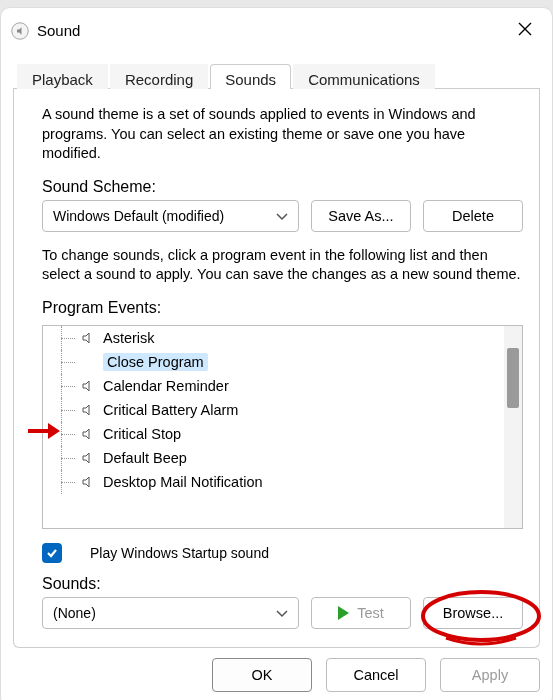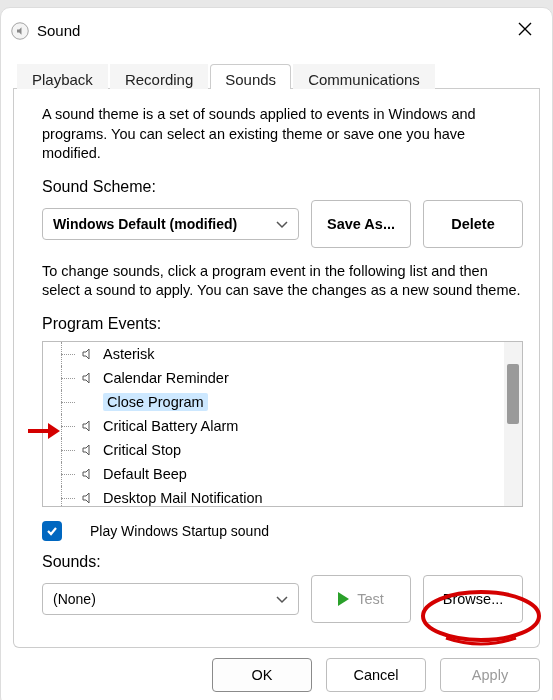--- a/index.html
+++ b/index.html
@@ -72,56 +72,56 @@
     border-radius: 0 0 6px 6px;
     padding: 16px 16px 14px 28px;
     background: #fff;
     flex: 1;
     display: flex;
     flex-direction: column;
     position: relative;
   }
   .desc { line-height: 1.35; margin-bottom: 14px; font-size: 14.5px; }
   .label { margin-bottom: 4px; font-size: 16px; }
-  .row { display: flex; gap: 12px; align-items: center; font-weight: bold; }
+  .row { display: flex; gap: 12px; align-items: center; }
   .select {
     position: relative;
     border: 1px solid #bdbdbd;
     border-radius: 4px;
     height: 32px;
     display: flex;
     align-items: center;
     padding: 0 30px 0 10px;
     background: #fff;
     cursor: pointer;
   }
   .select .chev {
     position: absolute;
     right: 10px;
     top: 50%;
     transform: translateY(-50%);
   }
   .btn {
     border: 1px solid #bdbdbd;
     border-radius: 4px;
-    height: 48px;
+    height: 32px;
     min-width: 100px;
     background: #fff;
     display: inline-flex;
     align-items: center;
     justify-content: center;
     padding: 0 14px;
     cursor: pointer;
     font-size: 14.5px;
   }
   .btn.disabled { color: #9a9a9a; cursor: default; }
   .btn.withicon { gap: 8px; }
   .treebox {
     border: 1px solid #bdbdbd;
-    height: 166px;
+    height: 204px;
     overflow: hidden;
     position: relative;
     background: #fff;
     margin-top: 4px;
     margin-bottom: 14px;
   }
   .treecontent { position: absolute; inset: 0 18px 0 0; overflow: hidden; }
   .treeline {
     display: flex;
     align-items: center;
@@ -253,35 +253,35 @@
           <div class="treeline">
             <span class="vline"></span>
               <span class="hline"></span>
             <span class="mini-ico">
                 <svg width="14" height="14" viewBox="0 0 14 14">
                   <path d="M2 5 L5 5 L8 2 L8 12 L5 9 L2 9 Z" fill="none" stroke="#555"></path>
                 </svg>
               </span>
             <span class="lbl">Asterisk</span>
           </div>
-          <div class="treeline">
-            <span class="vline"></span>
-              <span class="hline"></span>
-            <span class="mini-ico">
-                <svg width="14" height="14" viewBox="0 0 14 14">
-                  <path d="M2 5 L5 5 L8 2 L8 12 L5 9 L2 9 Z" fill="none" stroke="#555"></path>
-                </svg>
-              </span>
-            <span class="lbl">Calendar Reminder</span>
-          </div>
           <div class="treeline selected">
             <span class="vline"></span>
               <span class="hline"></span>
             <span class="mini-ico"></span>
             <span class="lbl">Close Program</span>
+          </div>
+          <div class="treeline">
+            <span class="vline"></span>
+              <span class="hline"></span>
+            <span class="mini-ico">
+                <svg width="14" height="14" viewBox="0 0 14 14">
+                  <path d="M2 5 L5 5 L8 2 L8 12 L5 9 L2 9 Z" fill="none" stroke="#555"></path>
+                </svg>
+              </span>
+            <span class="lbl">Calendar Reminder</span>
           </div>
           <div class="treeline">
             <span class="vline"></span>
               <span class="hline"></span>
             <span class="mini-ico">
                 <svg width="14" height="14" viewBox="0 0 14 14">
                   <path d="M2 5 L5 5 L8 2 L8 12 L5 9 L2 9 Z" fill="none" stroke="#555"></path>
                 </svg>
               </span>
             <span class="lbl">Critical Battery Alarm</span>

